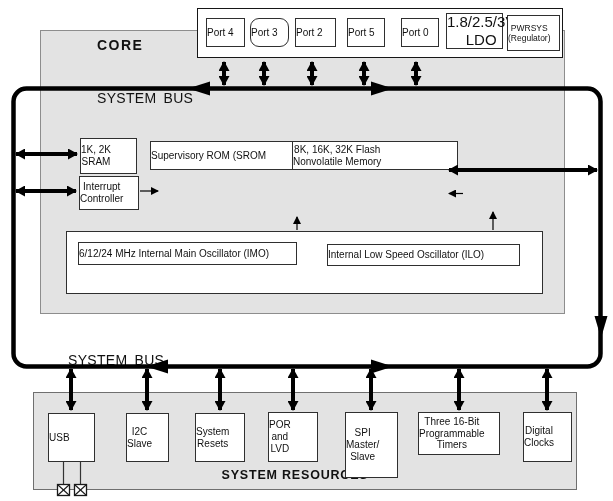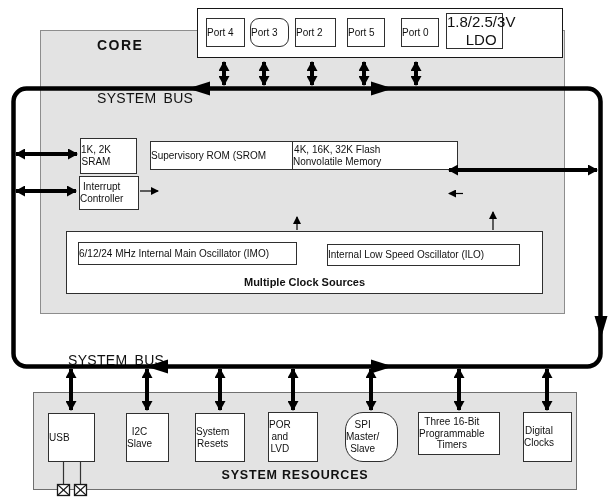--- a/index.html
+++ b/index.html
@@ -47,65 +47,68 @@
     <div class="b" style="left:149px;top:9px;width:38px;height:29px;">
         <span>Port 5</span>
       </div>
     <div class="b" style="left:203px;top:9px;width:38px;height:29px;">
         <span>Port 0</span>
       </div>
     <div class="b" style="left:248px;top:4px;width:57px;height:36px;font-size:15px;">
         <span>1.8/2.5/3V
 LDO</span>
       </div>
+    <div class="b" style="left:309px;top:6px;width:53px;height:36px;font-size:8.5px;">
+        <span>PWRSYS
+(Regulator)</span>
+      </div>
   </div>
 
   <div class="b" style="left:80px;top:138px;width:57px;height:36px;">
       <span>1K, 2K
 SRAM</span>
     </div>
   <div class="b" style="left:79px;top:176px;width:60px;height:34px;">
       <span>Interrupt
 Controller</span>
     </div>
   <div class="b" style="left:150px;top:141px;width:144px;height:29px;">
       <span>Supervisory ROM  (SROM</span>
     </div>
   <div class="b" style="left:292px;top:141px;width:166px;height:29px;">
-      <span>4K, 16K, 32K Flash
+      <span>8K, 16K, 32K Flash
 Nonvolatile Memory</span>
     </div>
 
   <div class="b" style="left:66px;top:231px;width:477px;height:63px;display:block;">
     <div class="b" style="left:11px;top:10px;width:219px;height:23px;">
         <span>6/12/24 MHz Internal Main Oscillator (IMO)</span>
       </div>
     <div class="b" style="left:260px;top:12px;width:193px;height:22px;">
         <span>Internal Low Speed Oscillator (ILO)</span>
       </div>
-    <div class="mcs-lbl">Multiple Clock Sources</div>
   </div>
 
   <div class="b" style="left:48px;top:413px;width:47px;height:49px;">
       <span>USB</span>
     </div>
   <div class="b" style="left:126px;top:413px;width:43px;height:49px;">
       <span>I2C
 Slave</span>
     </div>
   <div class="b" style="left:195px;top:413px;width:50px;height:49px;">
       <span>System
 Resets</span>
     </div>
   <div class="b" style="left:268px;top:412px;width:50px;height:50px;">
       <span>POR
 and
 LVD</span>
     </div>
-  <div class="b" style="left:345px;top:412px;width:53px;height:50px;border-radius:18px;">
+  <div class="b" style="left:345px;top:412px;width:53px;height:66px;">
       <span>SPI
 Master/
 Slave</span>
     </div>
   <div class="b" style="left:418px;top:412px;width:82px;height:43px;">
       <span>Three 16-Bit
 Programmable
 Timers</span>
     </div>
   <div class="b" style="left:523px;top:412px;width:49px;height:50px;">

